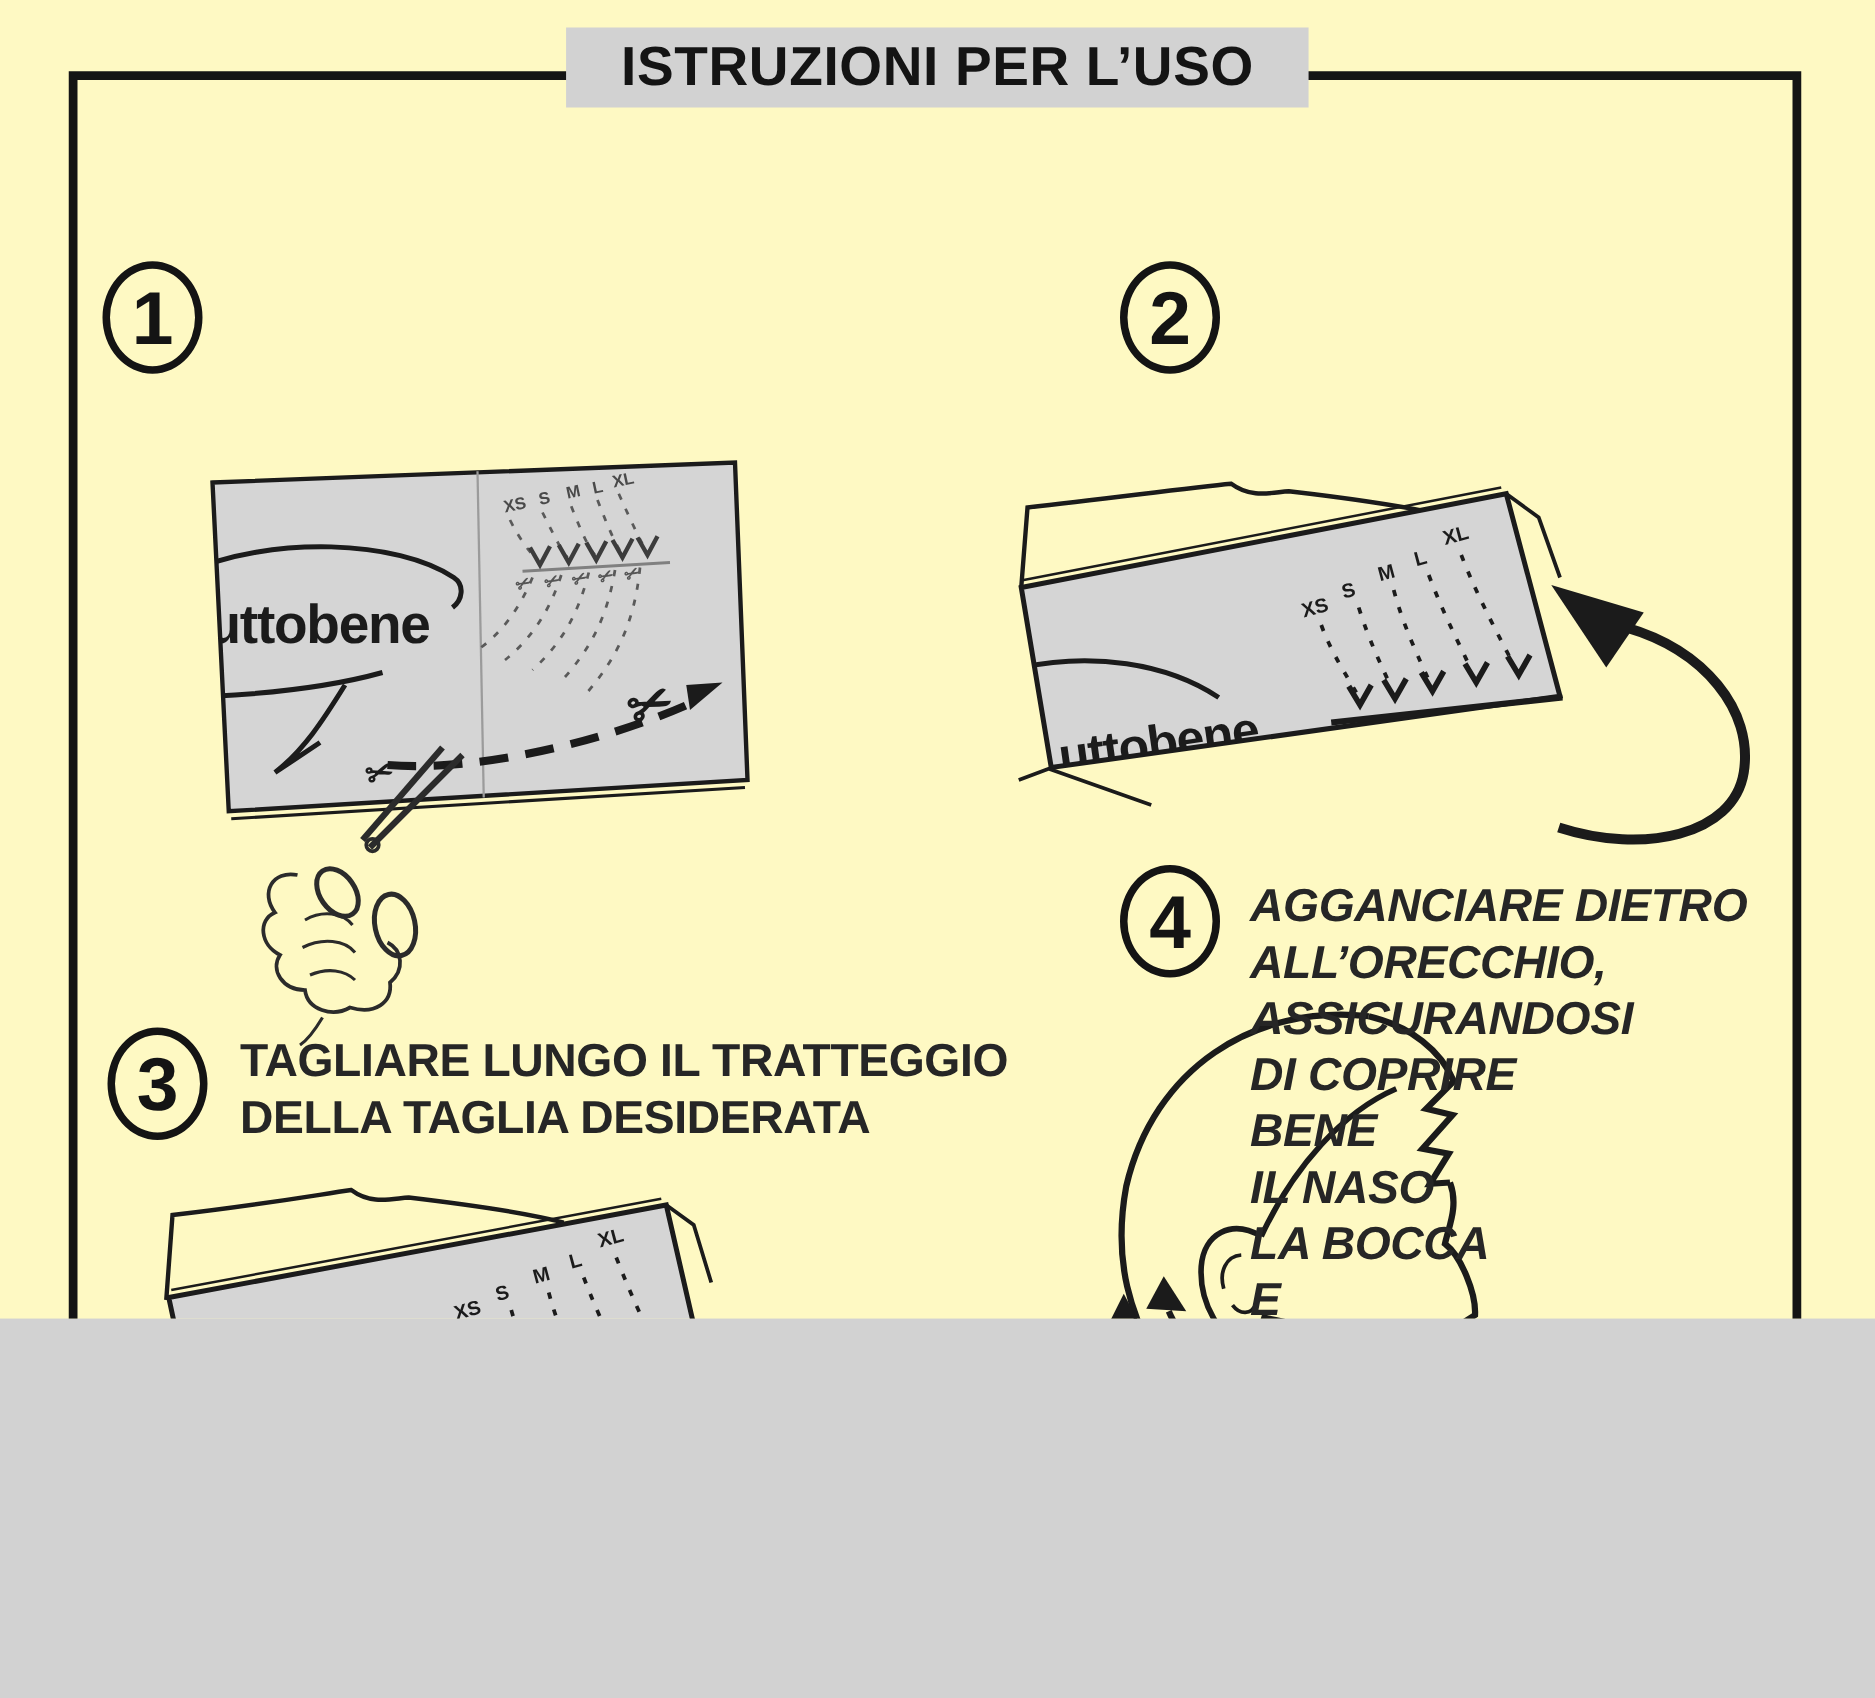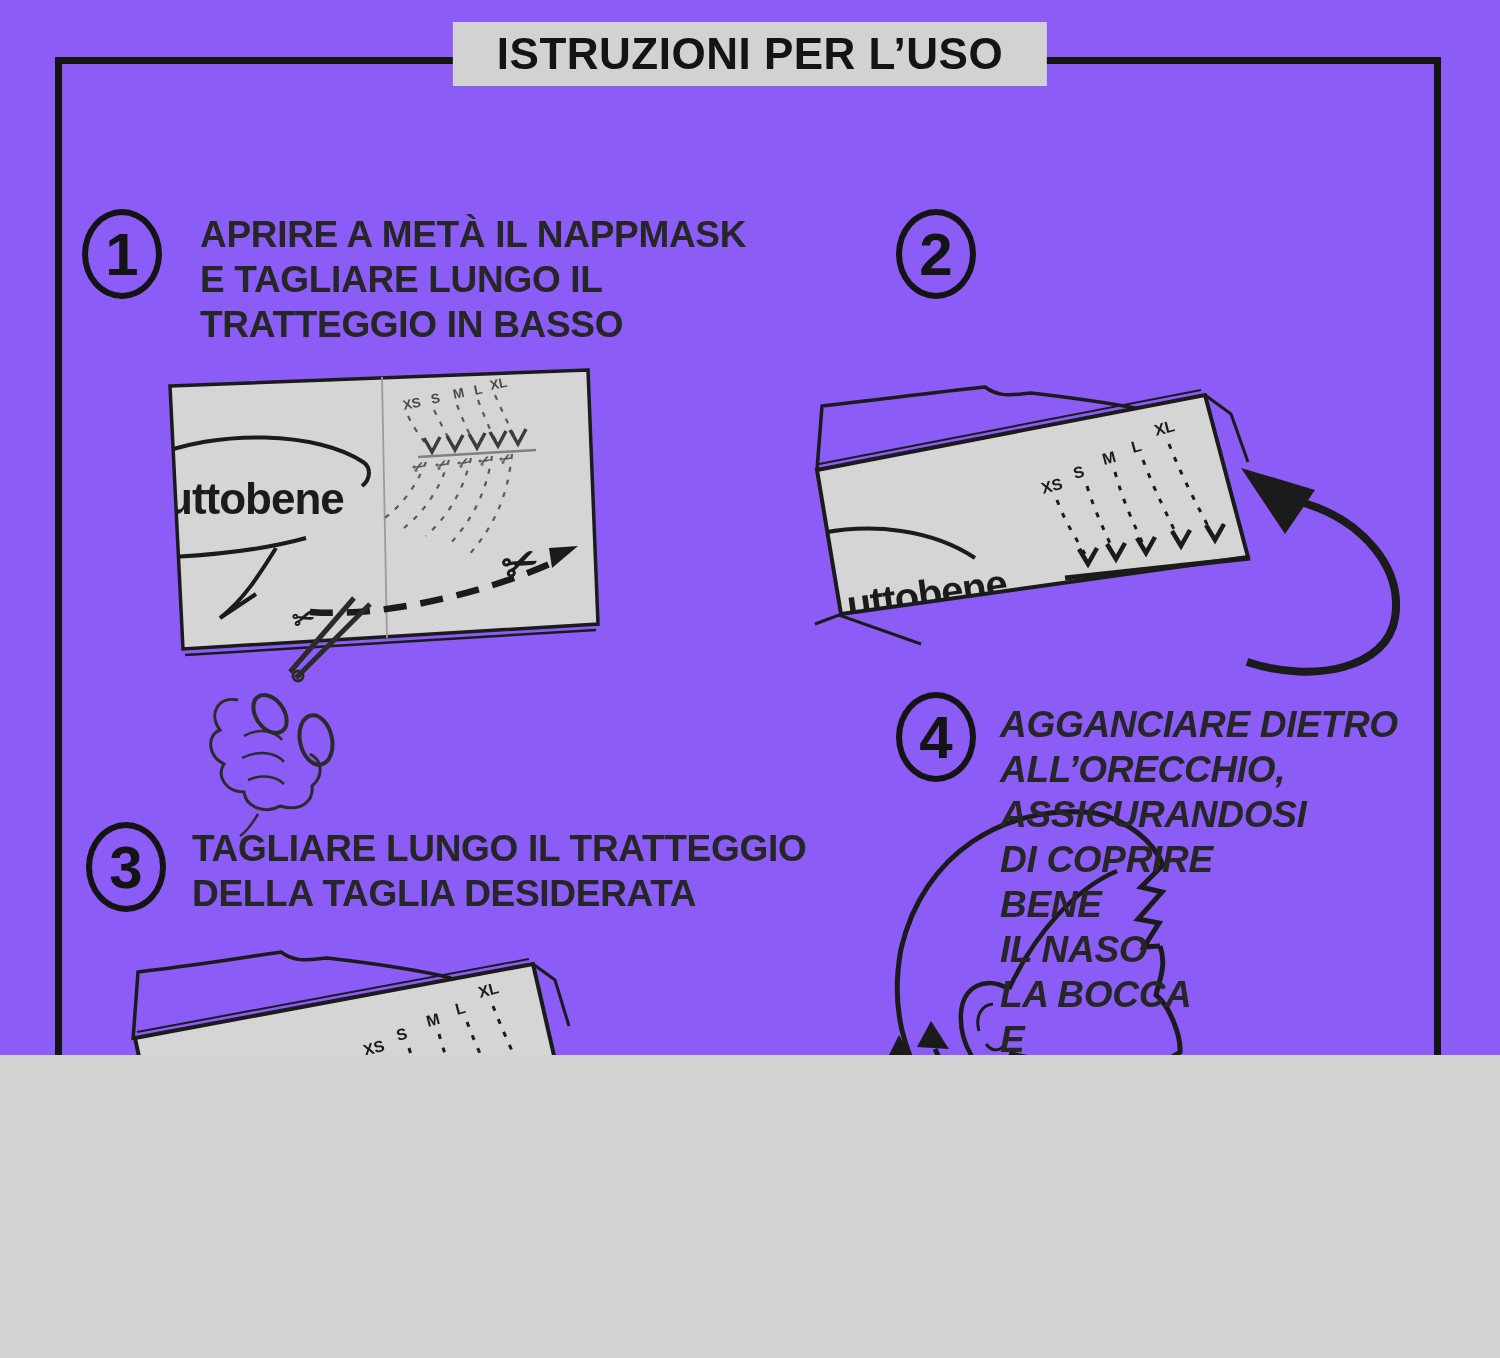--- a/index.html
+++ b/index.html
@@ -1,16 +1,16 @@
 <!DOCTYPE html>
 <html><head>
 <meta charset="utf-8">
 <style>
   html,body{margin:0;padding:0;background:#d2d2d2;}
-  .canvas{position:relative;width:1500px;height:1055px;background:#8b5cf6;
+  .canvas{position:relative;width:1500px;height:1055px;background:#fef9c3;
           font-family:"Liberation Sans",sans-serif;overflow:hidden;}
   .frame{position:absolute;left:55px;top:57px;width:1386px;height:1232px;
          border:7px solid #141414;box-sizing:border-box;z-index:1;}
   .title{position:absolute;top:22px;left:50%;transform:translateX(-50%);
          background:#d2d2d2;padding:0 44px;margin:0;font-size:44px;font-weight:700;
          color:#141414;letter-spacing:.5px;white-space:nowrap;line-height:64px;z-index:3;}
   .badge{position:absolute;width:80px;height:90px;border:6px solid #141414;border-radius:50%;
          display:flex;align-items:center;justify-content:center;font-size:60px;font-weight:700;
          color:#141414;box-sizing:border-box;z-index:2;}
   .step-text{position:absolute;font-size:37px;font-weight:700;color:#262626;line-height:45px;
@@ -22,23 +22,20 @@
 </head>
 <body>
 
 <div class="canvas">
   <div class="frame"></div>
   <h1 class="title">ISTRUZIONI PER L’USO</h1>
 
   <div class="badge" style="left:82px;top:209px;">
     <span>1</span>
   </div>
-  <div class="step-text" style="left:200px;top:212px;">APRIRE A METÀ IL NAPPMASK
-E TAGLIARE LUNGO IL
-TRATTEGGIO IN BASSO</div>
 
   <div class="badge" style="left:896px;top:209px;">
     <span>2</span>
   </div>
 
   <div class="badge" style="left:86px;top:822px;">
     <span>3</span>
   </div>
   <div class="step-text" style="left:192px;top:826px;">TAGLIARE LUNGO IL TRATTEGGIO
 DELLA TAGLIA DESIDERATA</div>

